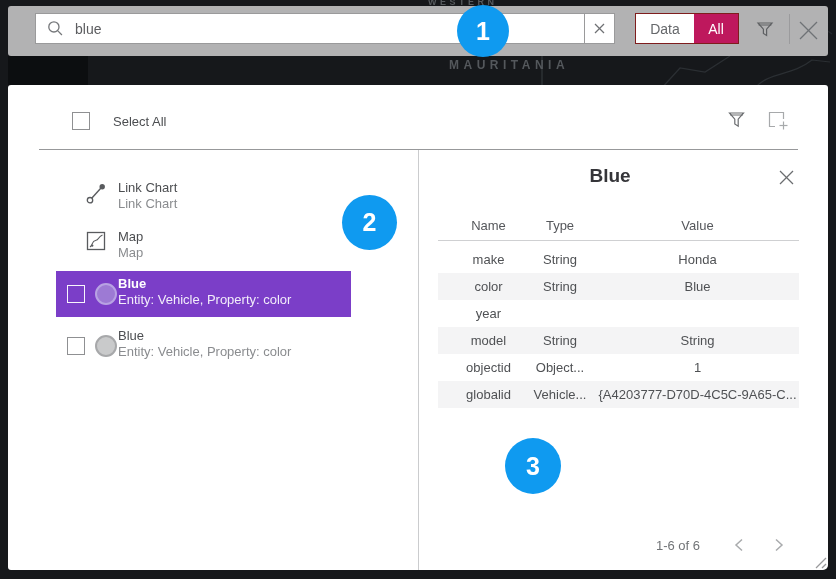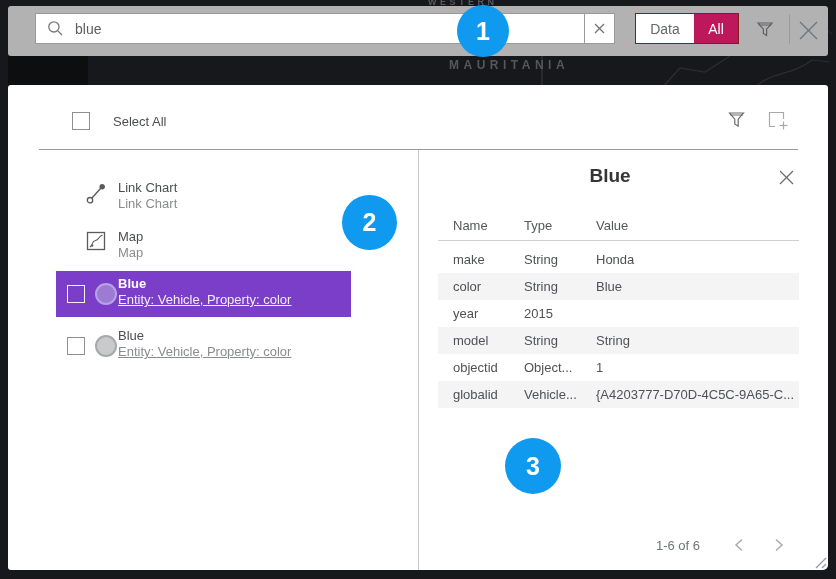--- a/index.html
+++ b/index.html
@@ -76,30 +76,30 @@
   .r-sub{position:absolute;font-size:13px;color:#8a8c8f;white-space:nowrap;}
   .r-icon{position:absolute;display:flex;}
   .row-box{position:absolute;left:48px;width:295px;height:46px;}
   .row-box.selected{background:#7b3ec8;}
   .row-box .checkbox{left:11px;top:14px;}
   .row-box.selected .checkbox{border-color:rgba(255,255,255,.95);}
   .ent-circle{position:absolute;left:39px;top:12px;width:18px;height:18px;border-radius:50%;}
   .ent-sel{background:#9d7ad4;border:2px solid #b8a2e3;}
   .ent-plain{background:#c9cacb;border:2px solid #a7a8aa;}
   .row-box .r-title{left:62px;top:5px;}
-  .row-box .r-sub{left:62px;top:21px;text-decoration:underline;}
+  .row-box .r-sub{left:62px;top:21px;}
   .row-box.selected .r-title{color:#fff;font-weight:bold;}
   .row-box.selected .r-sub{color:#f2edfa;}
   
   .d-title{
     position:absolute;left:522px;top:80px;width:160px;text-align:center;
     font-size:19px;font-weight:600;color:#353539;
   }
   .d-close{position:absolute;left:770px;top:84px;cursor:pointer;}
-  .d-table{position:absolute;left:430px;top:126px;width:361px;font-size:13px;}
+  .d-table{position:absolute;left:430px;top:126px;width:361px;font-size:13px;text-align:center;}
   .d-head{
     display:grid;grid-template-columns:71px 72px auto;padding-left:15px;
     height:29px;align-items:center;color:#55575b;border-bottom:1px solid #cfd0d2;
   }
   .d-rows{margin-top:5px;}
   .d-row{
     display:grid;grid-template-columns:71px 72px auto;padding-left:15px;
     height:27px;line-height:27px;color:#4f5154;white-space:nowrap;
   }
   .d-row:nth-child(even){background:#f4f4f5;}
@@ -242,21 +242,20 @@
           <div class="d-cell">String</div>
           <div class="d-cell">Honda</div>
         </div>
         <div class="d-row">
           <div class="d-cell">color</div>
           <div class="d-cell">String</div>
           <div class="d-cell">Blue</div>
         </div>
         <div class="d-row">
           <div class="d-cell">year</div>
-          <div class="d-cell">2015</div>
         </div>
         <div class="d-row">
           <div class="d-cell">model</div>
           <div class="d-cell">String</div>
           <div class="d-cell">String</div>
         </div>
         <div class="d-row">
           <div class="d-cell">objectid</div>
           <div class="d-cell">Object...</div>
           <div class="d-cell">1</div>

